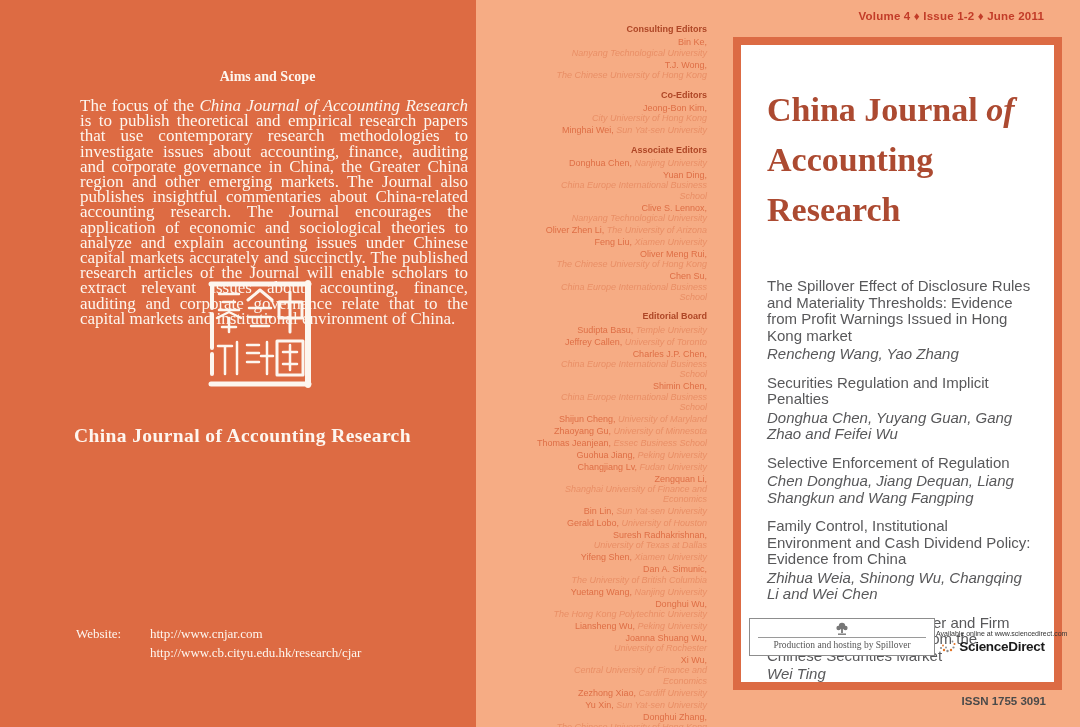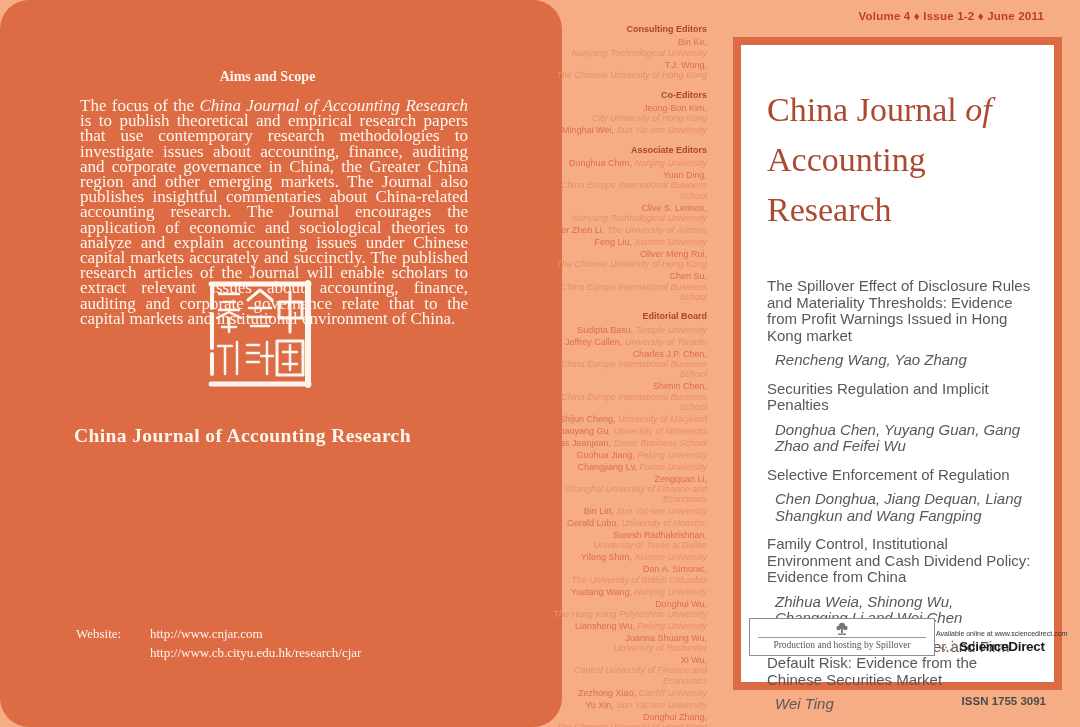--- a/index.html
+++ b/index.html
@@ -1,19 +1,19 @@
 <!DOCTYPE html>
 <html><head>
 <meta charset="utf-8">
 <style>
   html,body{margin:0;padding:0;background:#ffffff;}
   .spread{position:relative;width:1080px;height:727px;overflow:hidden;
           background:#F6AC84;font-family:"Liberation Sans",sans-serif;}
   
-  .back{position:absolute;left:0;top:0;width:562px;height:727px;background:#DD6B43;color:#FDF6EF;border-radius:29px;}
+  .back{position:absolute;left:0;top:0;width:476px;height:727px;background:#DD6B43;color:#FDF6EF;}
   .aims-head{position:absolute;left:0;top:69px;width:535px;text-align:center;
              font-family:"Liberation Serif",serif;font-weight:bold;font-size:14px;}
   .aims-body{position:absolute;left:80px;top:98px;width:388px;text-align:justify;
              font-family:"Liberation Serif",serif;font-size:17px;line-height:15.2px;}
   .aims-body .jt{font-style:italic;}
   .seal{position:absolute;left:203px;top:275px;width:114px;height:118px;}
   .back-title{position:absolute;left:74px;top:425px;width:420px;
               font-family:"Liberation Serif",serif;font-weight:bold;font-size:19.5px;letter-spacing:.4px;}
   .website{position:absolute;left:76px;top:624px;font-family:"Liberation Serif",serif;font-size:13px;line-height:19px;display:flex;}
   .website .lbl{width:74px;}
@@ -24,26 +24,26 @@
   .sec{margin-bottom:9px;}
   .sec .head{font-weight:bold;color:#AE4626;margin-bottom:3px;}
   .entry{margin-bottom:1.5px;}
   .entry .nm{color:#DE6F46;}
   .entry .aff{color:#E98F66;font-style:italic;}
   
   .volume{position:absolute;right:36px;top:10px;color:#C23C28;font-size:11.5px;font-weight:bold;letter-spacing:.2px;}
   .frame{position:absolute;left:733px;top:37px;width:329px;height:653px;background:#DC6B44;}
   .panel{position:absolute;left:8px;top:8px;right:8px;bottom:8px;background:#ffffff;}
   .cover-title{position:absolute;left:26px;top:40px;color:#AC4A31;
-               font-family:"Liberation Serif",serif;font-weight:normal;font-size:34px;line-height:50px;}
+               font-family:"Liberation Serif",serif;font-weight:bold;font-size:34px;line-height:50px;}
   .cover-title .it{font-style:italic;}
   .articles{position:absolute;left:26px;top:233px;width:268px;color:#58585A;font-size:15px;line-height:16.5px;}
   .article{margin-bottom:12px;}
   .article .a-title{margin:0 0 2px 0;}
-  .article .a-authors{margin:8px;font-style:italic;}
+  .article .a-authors{margin:0;font-style:italic;}
   
   .elsevier-box{position:absolute;left:8px;bottom:26px;width:184px;height:36px;
                 border:1.5px solid #8d8d8d;background:#fff;text-align:center;}
   .elsevier-box .tree{display:block;margin:3px auto 0 auto;}
   .elsevier-box .rule{height:1px;background:#9a9a9a;margin:1px 8px 2px 8px;}
   .elsevier-box .cap{font-family:"Liberation Serif",serif;font-size:9.5px;color:#555;}
   .sd{position:absolute;right:6px;bottom:28px;width:112px;text-align:center;}
   .sd .tag{font-size:7px;color:#333;margin-bottom:2px;white-space:nowrap;}
   .sd .logo-row{display:flex;align-items:flex-start;justify-content:center;gap:2px;}
   .sd .name{font-size:13.5px;font-weight:bold;color:#1a1a1a;letter-spacing:-.3px;}

